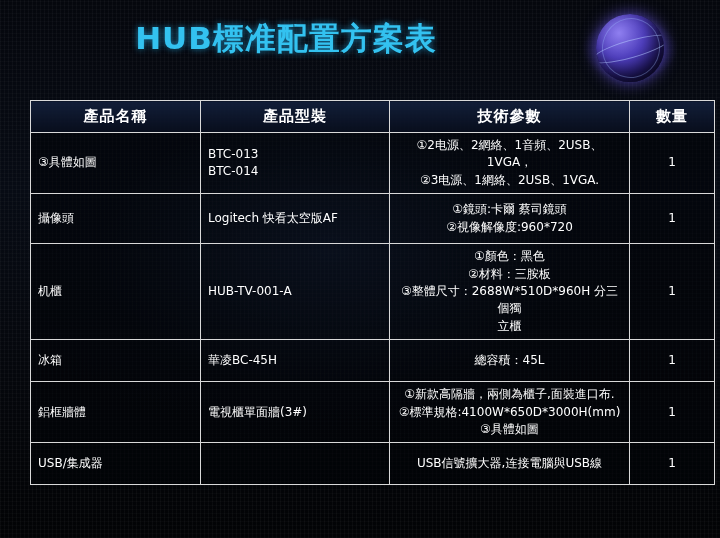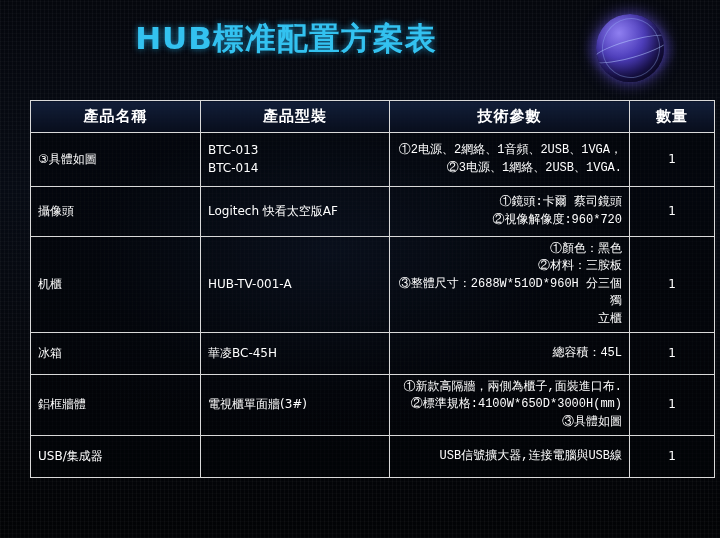--- a/index.html
+++ b/index.html
@@ -132,21 +132,21 @@
       linear-gradient(180deg, rgba(20,34,64,0.85) 0%, rgba(8,14,30,0.85) 100%);
     letter-spacing: 1px;
   }
   table.spec tbody td {
     font-size: 12px;
     line-height: 1.45;
     background: rgba(3,6,14,0.30);
   }
   td.name { font-size: 13px; text-align: left; padding-left: 14px; }
   td.model { font-size: 12px; text-align: left; padding-left: 12px; border-radius: 11px; }
-  td.param { font-size: 12px; text-align: right; padding-left: 10px; font-family: Liberation Mono, monospace; }
+  td.param { font-size: 12px; text-align: center; padding-left: 10px; }
   td.qty { text-align: center; font-size: 12px; }
   .cellline { display: block; white-space: pre-wrap; }
 </style>
 </head>
 <body>
 
 <div class="slide">
 
   <div class="title">HUB標准配置方案表</div>
 

